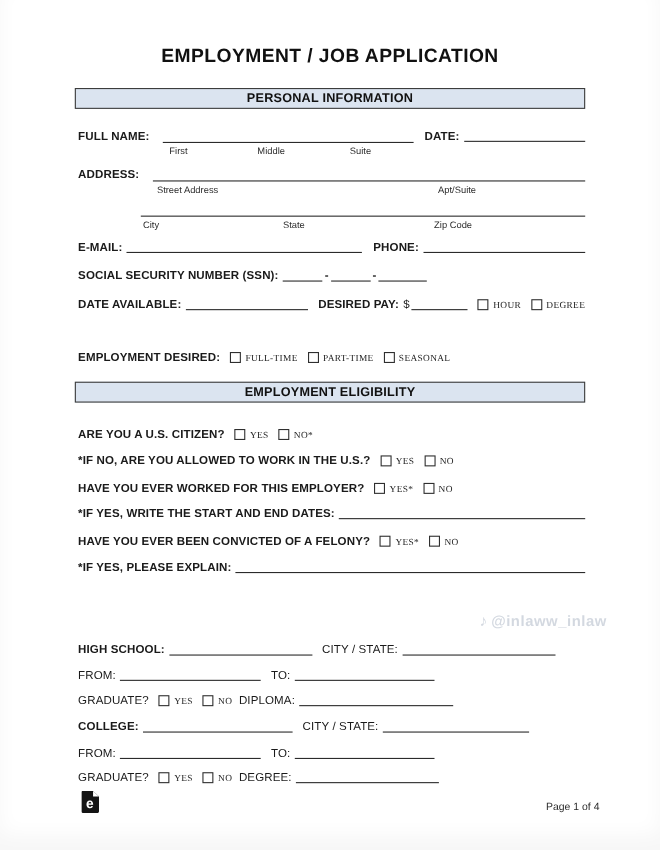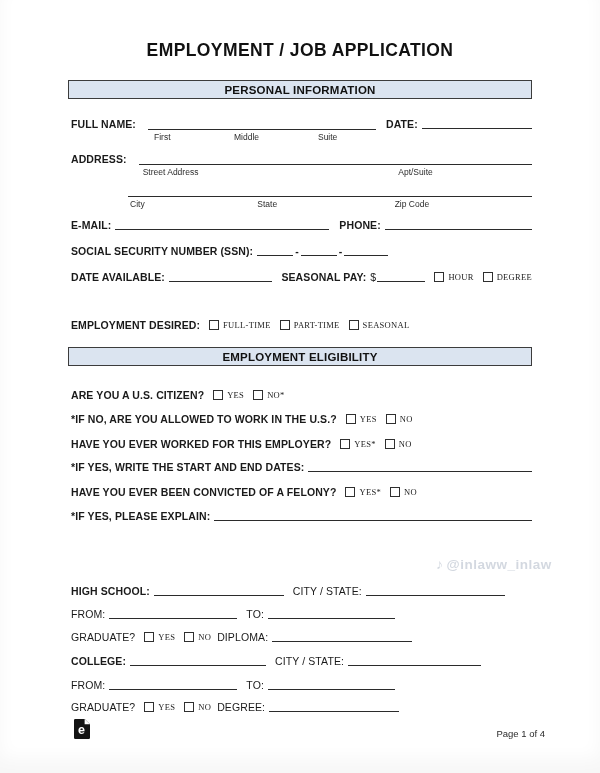--- a/index.html
+++ b/index.html
@@ -100,21 +100,21 @@
     <span class="line" style="width:36px"></span>
     <span class="sep">-</span>
     <span class="line" style="width:36px;margin-left:0"></span>
     <span class="sep">-</span>
     <span class="line" style="width:44px;margin-left:0"></span>
   </div>
 
   <div class="row" style="top:270px">
     <span class="lbl">DATE AVAILABLE:</span>
     <span class="line" style="width:116px"></span>
-    <span class="lbl" style="margin-left:9px">SEASONAL PAY:</span>
+    <span class="lbl" style="margin-left:9px">DESIRED PAY:</span>
     <span class="dollar">$</span>
     <span class="line" style="width:54px;margin-left:1px"></span>
     <span class="opt">
       <span class="cb"></span>
       <span>HOUR</span>
     </span>
     <span class="opt">
       <span class="cb"></span>
       <span>DEGREE</span>
     </span>

